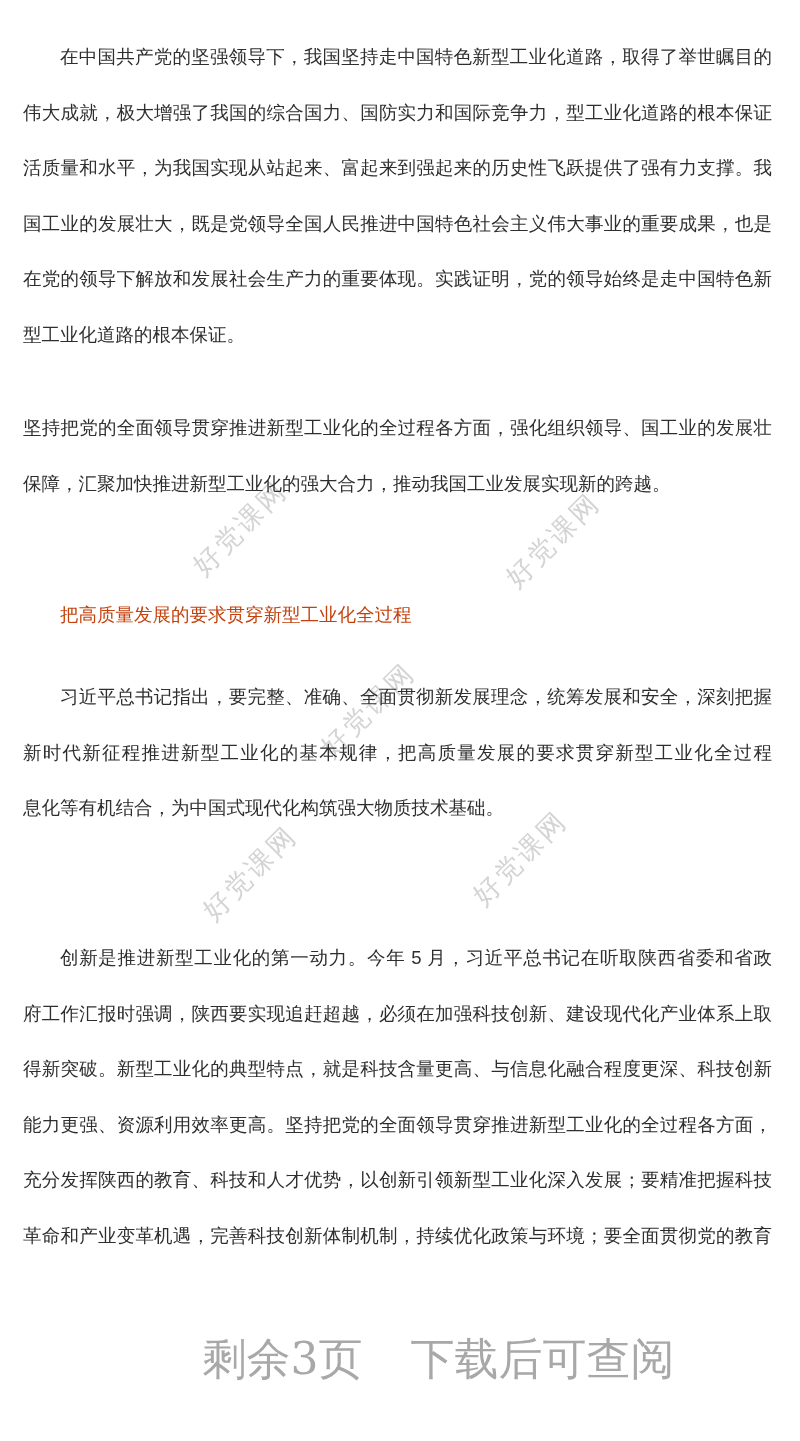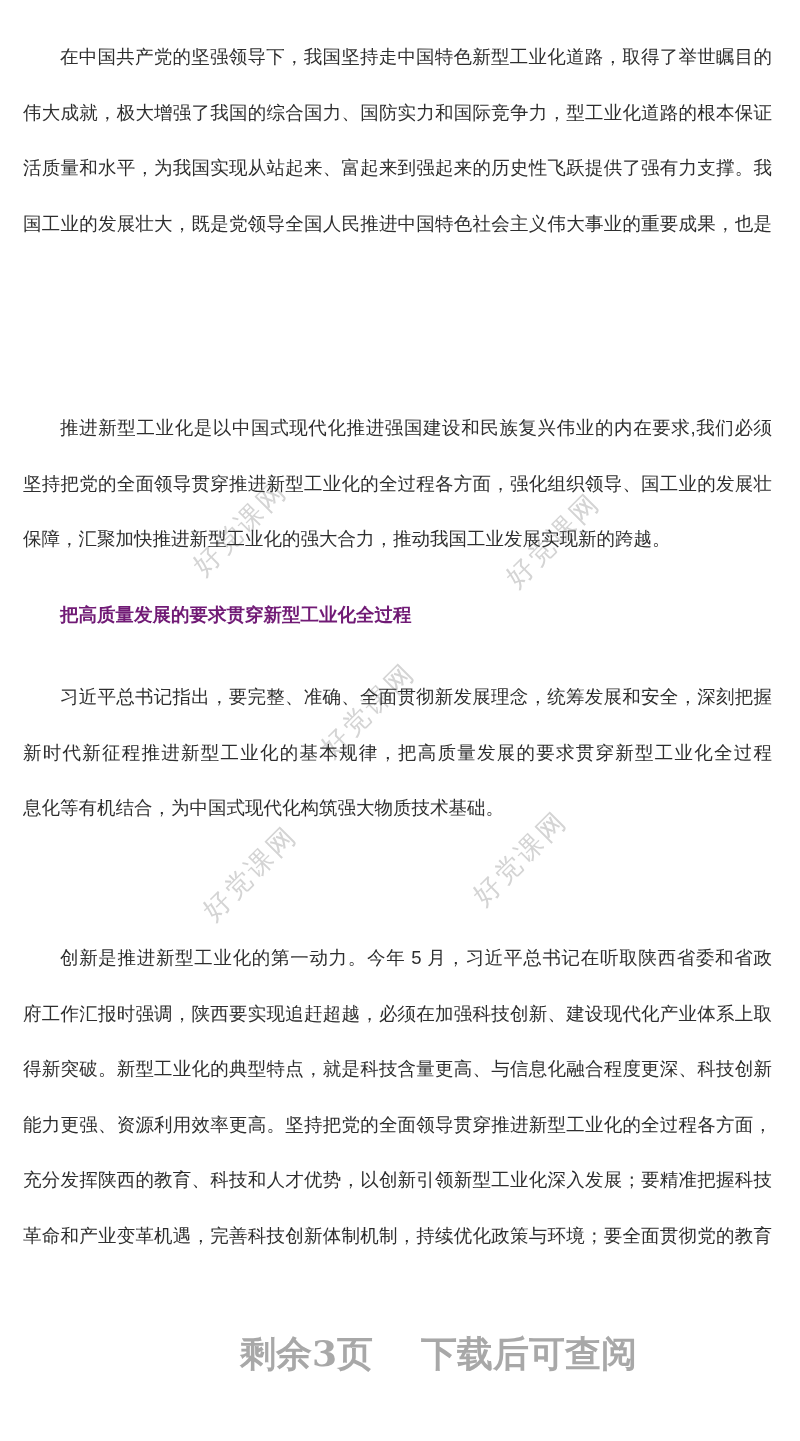--- a/index.html
+++ b/index.html
@@ -58,33 +58,33 @@
   .line{
     height:55.5px;
     line-height:55.5px;
     text-align:justify;
     text-align-last:justify;
     overflow:hidden;
   }
   .line.first{ text-indent:2em; }
   .line.last{ text-align:left; text-align-last:auto; }
   .para.heading .line{
-    font-weight:bold;
-    color:#701a75;
+    font-weight:normal;
+    color:#c2410c;
   }
   .footer{
     position:absolute;
     left:0;
     right:0;
     top:1330px;
     z-index:2;
     text-align:center;
     font-family:"DejaVu Serif","Liberation Serif",serif;
-    font-weight:bold;
-    font-size:36px;
+    font-weight:normal;
+    font-size:44px;
     color:var(--footer);
     white-space:nowrap;
     margin-left:41px;
   }
   .footer-inner{ display:inline-block; margin-left:36px; }
   .footer-gap{ display:inline-block; width:48px; }
 </style>
 </head>
 <body>
 
@@ -95,23 +95,24 @@
       <div class="watermark" style="left: 283px; top: 625px;">好党课网</div>
       <div class="watermark" style="left: 165px; top: 788px;">好党课网</div>
       <div class="watermark" style="left: 435px; top: 773px;">好党课网</div>
     </div>
   <div class="content" id="paragraphs">
       <div class="para body" style="top: 29px;">
         <div class="line first">在中国共产党的坚强领导下，我国坚持走中国特色新型工业化道路，取得了举世瞩目的</div>
         <div class="line">伟大成就，极大增强了我国的综合国力、国防实力和国际竞争力，型工业化道路的根本保证</div>
         <div class="line">活质量和水平，为我国实现从站起来、富起来到强起来的历史性飞跃提供了强有力支撑。我</div>
         <div class="line">国工业的发展壮大，既是党领导全国人民推进中国特色社会主义伟大事业的重要成果，也是</div>
+        <div class="line">在党的领导下解放和发展社会生产力的重要体现。实践证明，党的领导始终是走中国特色新</div>
+        <div class="line last">型工业化道路的根本保证。</div>
       </div>
       <div class="para body" style="top: 400px;">
-        <div class="line first">推进新型工业化是以中国式现代化推进强国建设和民族复兴伟业的内在要求,我们必须</div>
         <div class="line">坚持把党的全面领导贯穿推进新型工业化的全过程各方面，强化组织领导、国工业的发展壮大</div>
         <div class="line last">保障，汇聚加快推进新型工业化的强大合力，推动我国工业发展实现新的跨越。</div>
       </div>
       <div class="para heading" style="top: 587px;">
         <div class="line first last">把高质量发展的要求贯穿新型工业化全过程</div>
       </div>
       <div class="para body" style="top: 669px;">
         <div class="line first">习近平总书记指出，要完整、准确、全面贯彻新发展理念，统筹发展和安全，深刻把握</div>
         <div class="line">新时代新征程推进新型工业化的基本规律，把高质量发展的要求贯穿新型工业化全过程</div>
         <div class="line last">息化等有机结合，为中国式现代化构筑强大物质技术基础。</div>

